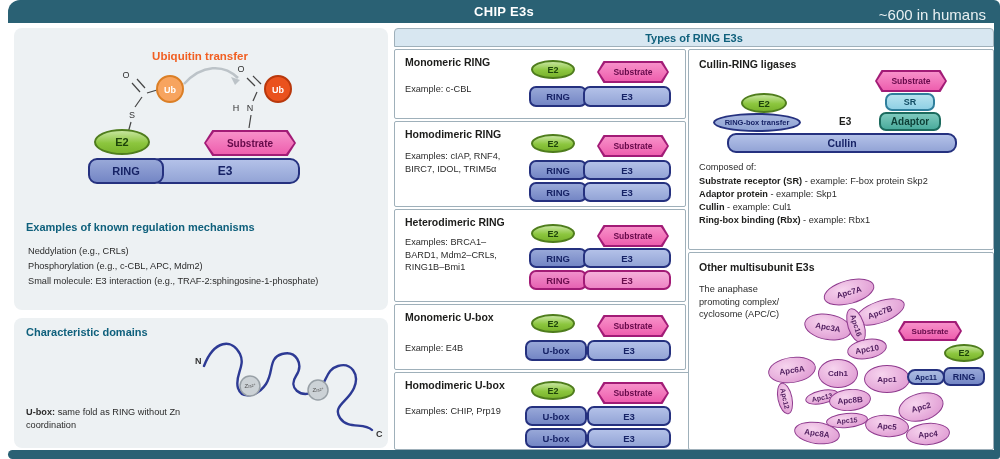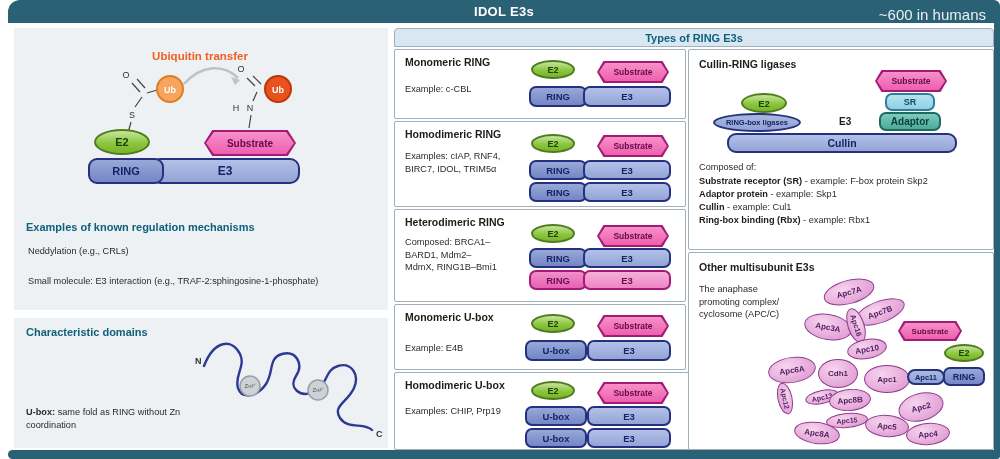--- a/index.html
+++ b/index.html
@@ -3,21 +3,21 @@
 <meta charset="utf-8">
 <style>
   *{box-sizing:border-box;margin:0;padding:0}
   body{background:#fff}
   #canvas{position:relative;width:1000px;height:459px;background:#ffffff;font-family:"Liberation Sans",sans-serif;overflow:hidden;color:#2b2b2b}
   #bar-top{position:absolute;left:8px;right:0;top:0;height:23px;background:#2a6174;border-radius:12px 6px 0 0}
   #bar-bottom{position:absolute;left:8px;right:0;bottom:0;height:9px;background:#2a6174;border-radius:6px 0 4px 6px}
   #bar-right{position:absolute;right:0;top:8px;width:6px;bottom:4px;background:#2a6174}
   .header-title{position:absolute;left:0;right:0;top:4px;text-align:center;color:#fff;font-weight:bold;font-size:13px;letter-spacing:.3px}
   .header-count{position:absolute;right:14px;top:6px;color:#e9f0f2;font-size:15px}
-  .panel{position:absolute;background:#edf1f3;border-radius:0}
+  .panel{position:absolute;background:#edf1f3;border-radius:8px}
   .teal-h{position:absolute;color:#0f607c;font-weight:bold;font-size:11px}
   .orange-h{position:absolute;color:#f15f22;font-weight:bold;font-size:11.5px}
   .small{position:absolute;font-size:9.2px;color:#2b2b2b;line-height:15px;white-space:nowrap}
   .def{position:absolute;font-size:9.2px;color:#2b2b2b;line-height:12.5px}
   #types-header{position:absolute;background:#d8e7f1;border:1px solid #9fb0ba;border-radius:4px 4px 0 0;display:flex;align-items:center;justify-content:center;color:#0f607c;font-weight:bold;font-size:11px}
   .sec{position:absolute;background:#fff;border:1px solid #9fb0ba;border-radius:2px}
   .sec-title{position:absolute;font-weight:bold;font-size:10.5px;color:#1d1d1b}
   .sec-ex{position:absolute;font-size:9.2px;color:#2b2b2b;line-height:12.5px}
   .oval{position:absolute;display:flex;align-items:center;justify-content:center;border-radius:50%;font-weight:bold}
   .e2{background:linear-gradient(180deg,#c6e59e,#8cc63e 55%,#79b32c);border:2px solid #4f7d1d;color:#1d430a}
@@ -43,21 +43,21 @@
   .ubt{font-size:9px;fill:#fff;font-weight:bold;text-anchor:middle}
   .znt{font-size:6px;fill:#555;text-anchor:middle}
   .ncl{font-size:9px;fill:#333;font-weight:bold}
 </style>
 </head>
 <body>
 
 <div id="canvas">
 
   <div id="bar-top">
-    <div class="header-title">IDOL E3s</div>
+    <div class="header-title">CHIP E3s</div>
     <div class="header-count">~600 in humans</div>
   </div>
   <div id="bar-right"></div>
   <div id="bar-bottom"></div>
 
   <div class="panel" style="left:14px;top:28px;width:374px;height:282px">
     <div class="orange-h" style="left:104px;top:22px;width:164px;text-align:center">Ubiquitin transfer</div>
 
     <svg style="left:66px;top:28px" width="240" height="110" viewBox="0 0 240 110">
       <g stroke="#444" stroke-width="1.2">
@@ -88,20 +88,21 @@
     <div class="chip ring" style="left:74px;top:130px;width:76px;height:26px;font-size:11px;border-radius:9px">RING</div>
     <div class="oval e2" style="left:80px;top:101px;width:56px;height:26px;font-size:11px">E2</div>
     <div class="hex" style="left:190px;top:102px;width:92px;height:26px">
       <div class="b"></div>
       <div class="f"></div>
       <div class="t" style="font-size:10px">Substrate</div>
     </div>
 
     <div class="teal-h" style="left:12px;top:193px">Examples of known regulation mechanisms</div>
     <div class="small" style="left:14px;top:216px">Neddylation (e.g., CRLs)</div>
+    <div class="small" style="left:14px;top:231px">Phosphorylation (e.g., c-CBL, APC, Mdm2)</div>
     <div class="small" style="left:14px;top:246px">Small molecule: E3 interaction (e.g., TRAF-2:sphingosine-1-phosphate)</div>
   </div>
 
   <div class="panel" style="left:14px;top:318px;width:374px;height:130px">
     <div class="teal-h" style="left:12px;top:8px">Characteristic domains</div>
     <div class="def" style="left:12px;top:88px;width:175px">
       <b>U-box:</b><span> same fold as RING without Zn coordination</span>
     </div>
     <svg style="left:180px;top:12px" width="196" height="116" viewBox="0 0 196 116">
       <path d="M 10 36 C 20 10 38 8 46 24 C 52 36 40 46 44 58 C 48 70 64 66 72 54 C 80 42 74 28 88 24 C 102 20 110 34 102 46 C 94 58 106 68 120 62 C 134 56 130 40 144 36 C 157 32 166 44 160 58 C 154 72 138 76 146 88 C 154 100 170 92 178 100" stroke="#2d3a94" stroke-width="2.4" fill="none" stroke-linecap="round"></path>
@@ -141,21 +142,21 @@
       <div class="t" style="font-size:8.5px">Substrate</div>
     </div>
     <div class="chip ring" style="left:134px;top:38px;width:58px;height:20px;font-size:9.5px">RING</div>
     <div class="chip e3c" style="left:188px;top:38px;width:88px;height:20px;font-size:9.5px">E3</div>
     <div class="chip ring" style="left:134px;top:60px;width:58px;height:20px;font-size:9.5px">RING</div>
     <div class="chip e3c" style="left:188px;top:60px;width:88px;height:20px;font-size:9.5px">E3</div>
   </div>
 
   <div class="sec" style="left:394px;top:209px;width:292px;height:93px">
     <div class="sec-title" style="left:10px;top:6px">Heterodimeric RING</div>
-    <div class="sec-ex" style="left:10px;top:26px;width:92px">Composed: BRCA1–BARD1, Mdm2–MdmX, RING1B–Bmi1</div>
+    <div class="sec-ex" style="left:10px;top:26px;width:92px">Examples: BRCA1–BARD1, Mdm2–CRLs, RING1B–Bmi1</div>
     <div class="oval e2" style="left:136px;top:14px;width:44px;height:19px;font-size:9px">E2</div>
     <div class="hex" style="left:202px;top:15px;width:72px;height:22px">
       <div class="b"></div>
       <div class="f"></div>
       <div class="t" style="font-size:8.5px">Substrate</div>
     </div>
     <div class="chip ring" style="left:134px;top:38px;width:58px;height:20px;font-size:9.5px">RING</div>
     <div class="chip e3c" style="left:188px;top:38px;width:88px;height:20px;font-size:9.5px">E3</div>
     <div class="chip pinkb ring" style="left:134px;top:60px;width:58px;height:20px;font-size:9.5px">RING</div>
     <div class="chip pinkb e3c" style="left:188px;top:60px;width:88px;height:20px;font-size:9.5px">E3</div>
@@ -185,21 +186,21 @@
     </div>
     <div class="chip ring" style="left:130px;top:33px;width:62px;height:20px;font-size:9.5px">U-box</div>
     <div class="chip e3c" style="left:192px;top:33px;width:84px;height:20px;font-size:9.5px">E3</div>
     <div class="chip ring" style="left:130px;top:55px;width:62px;height:20px;font-size:9.5px">U-box</div>
     <div class="chip e3c" style="left:192px;top:55px;width:84px;height:20px;font-size:9.5px">E3</div>
   </div>
 
   <div class="sec" style="left:688px;top:49px;width:306px;height:201px">
     <div class="sec-title" style="left:10px;top:8px">Cullin-RING ligases</div>
     <div class="chip e3c" style="left:38px;top:83px;width:230px;height:20px;font-size:10.5px;border-radius:9px">Cullin</div>
-    <div class="chip apcblue" style="left:24px;top:63px;width:88px;height:19px;font-size:7.5px;border-radius:50%">RING-box ligases</div>
+    <div class="chip apcblue" style="left:24px;top:63px;width:88px;height:19px;font-size:7.5px;border-radius:50%">RING-box transfer</div>
     <div class="sec-title" style="left:150px;top:66px;font-size:10px">E3</div>
     <div class="chip tealc" style="left:190px;top:62px;width:62px;height:19px;font-size:10px">Adaptor</div>
     <div class="chip cyan" style="left:196px;top:43px;width:50px;height:18px;font-size:9px">SR</div>
     <div class="hex" style="left:186px;top:20px;width:72px;height:22px">
       <div class="b"></div>
       <div class="f"></div>
       <div class="t" style="font-size:8.5px">Substrate</div>
     </div>
     <div class="oval e2" style="left:52px;top:43px;width:46px;height:20px;font-size:9.5px">E2</div>
     <div class="comp-line" style="left:10px;top:112px">Composed of:</div>

